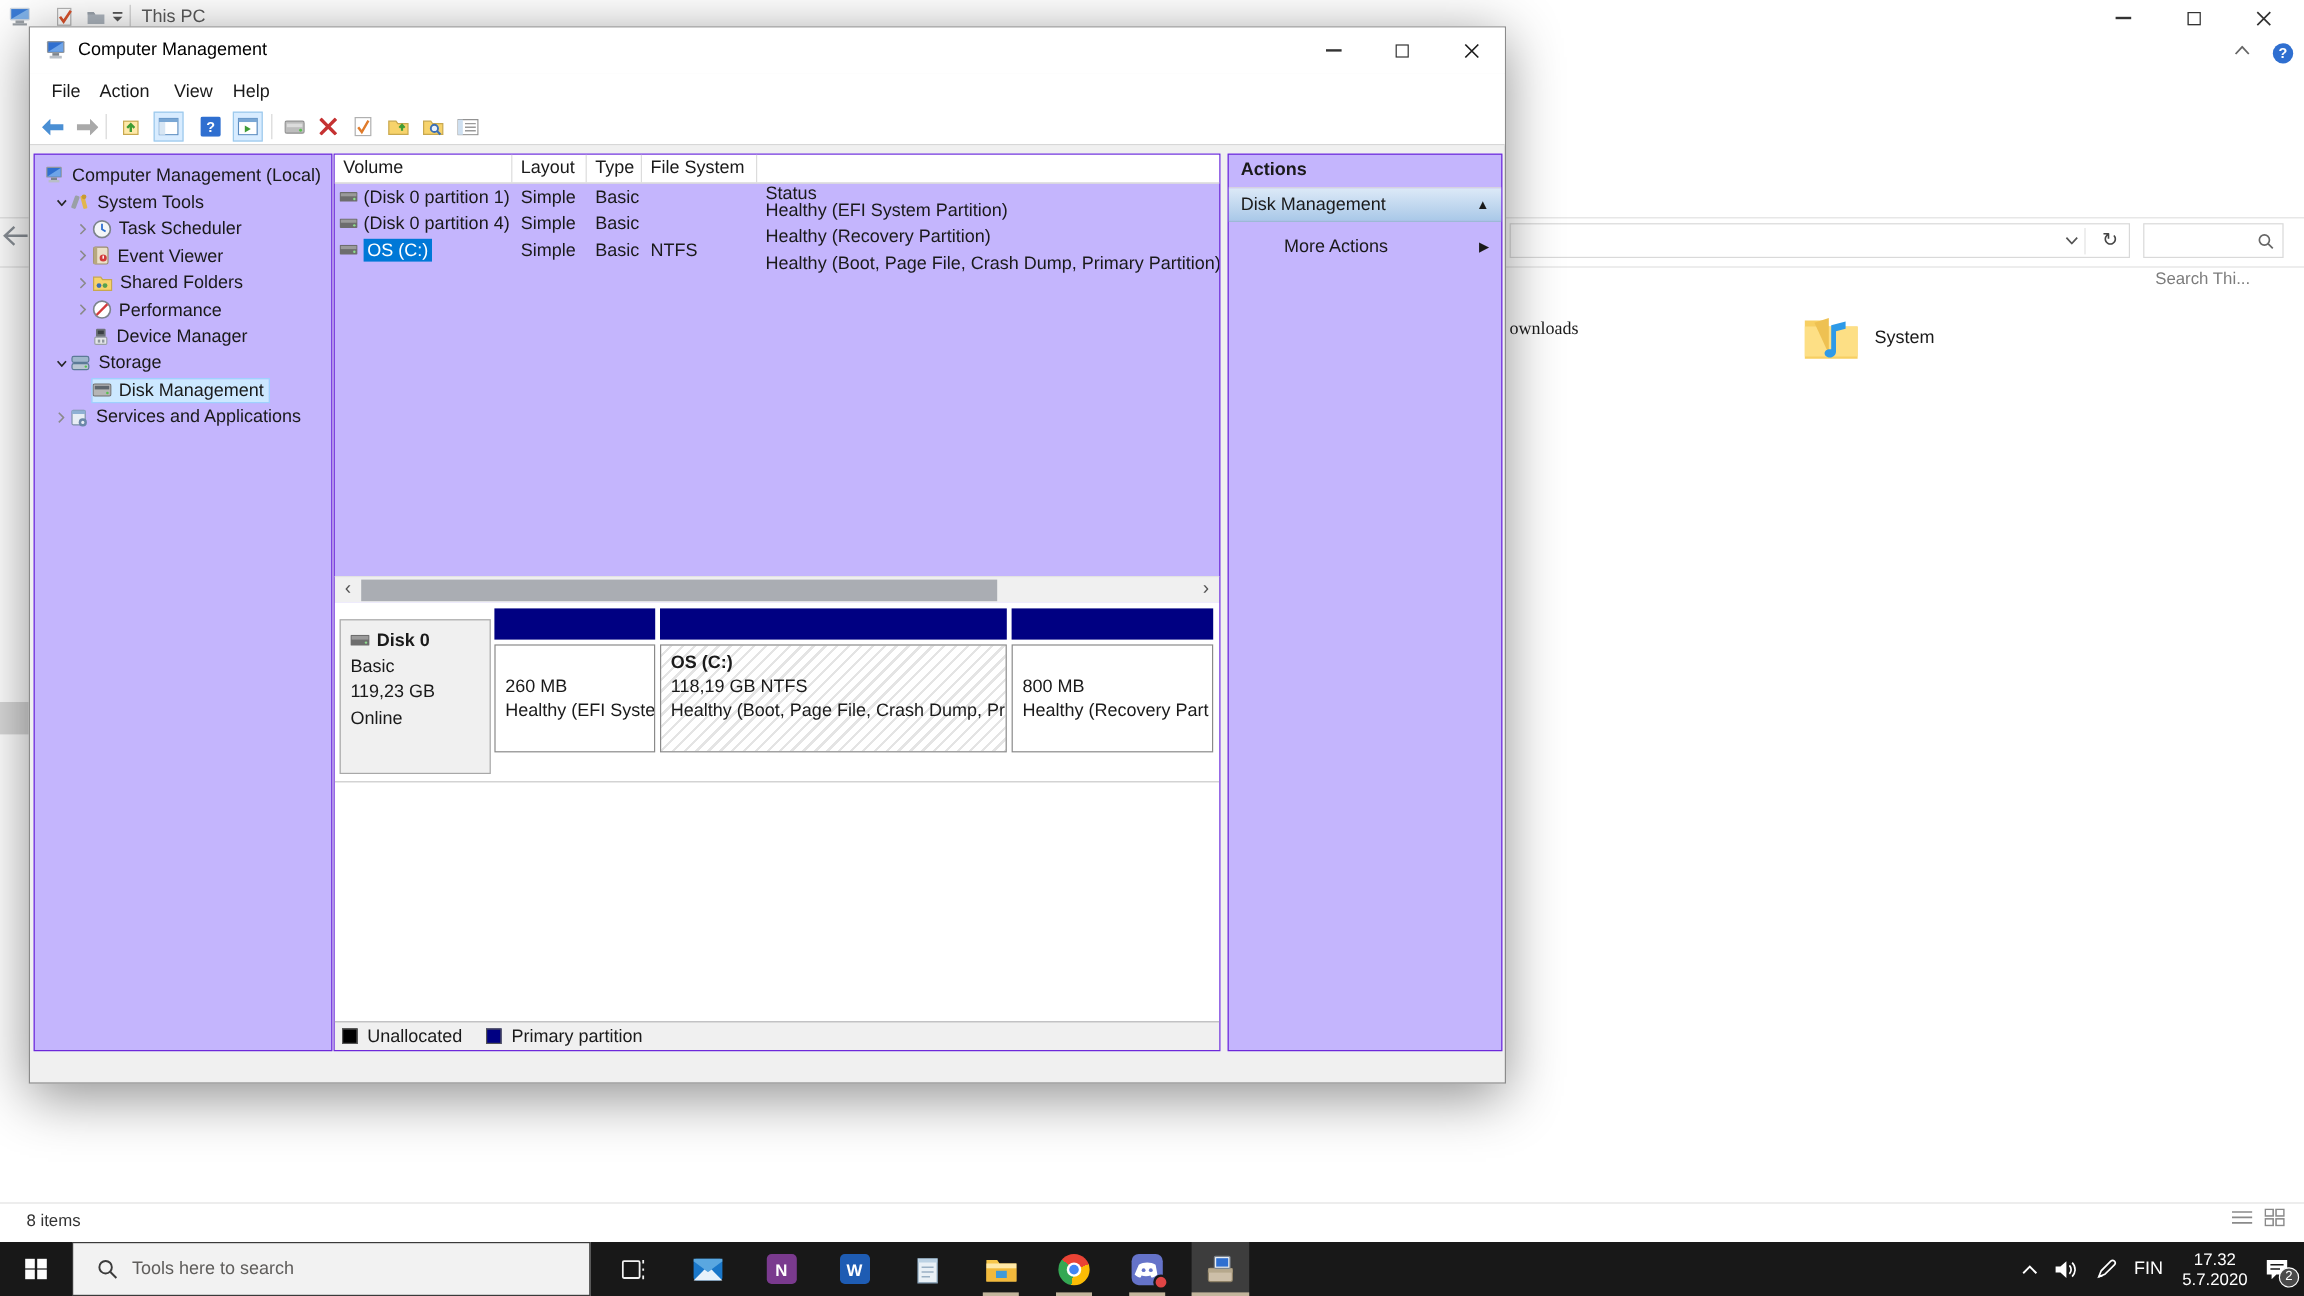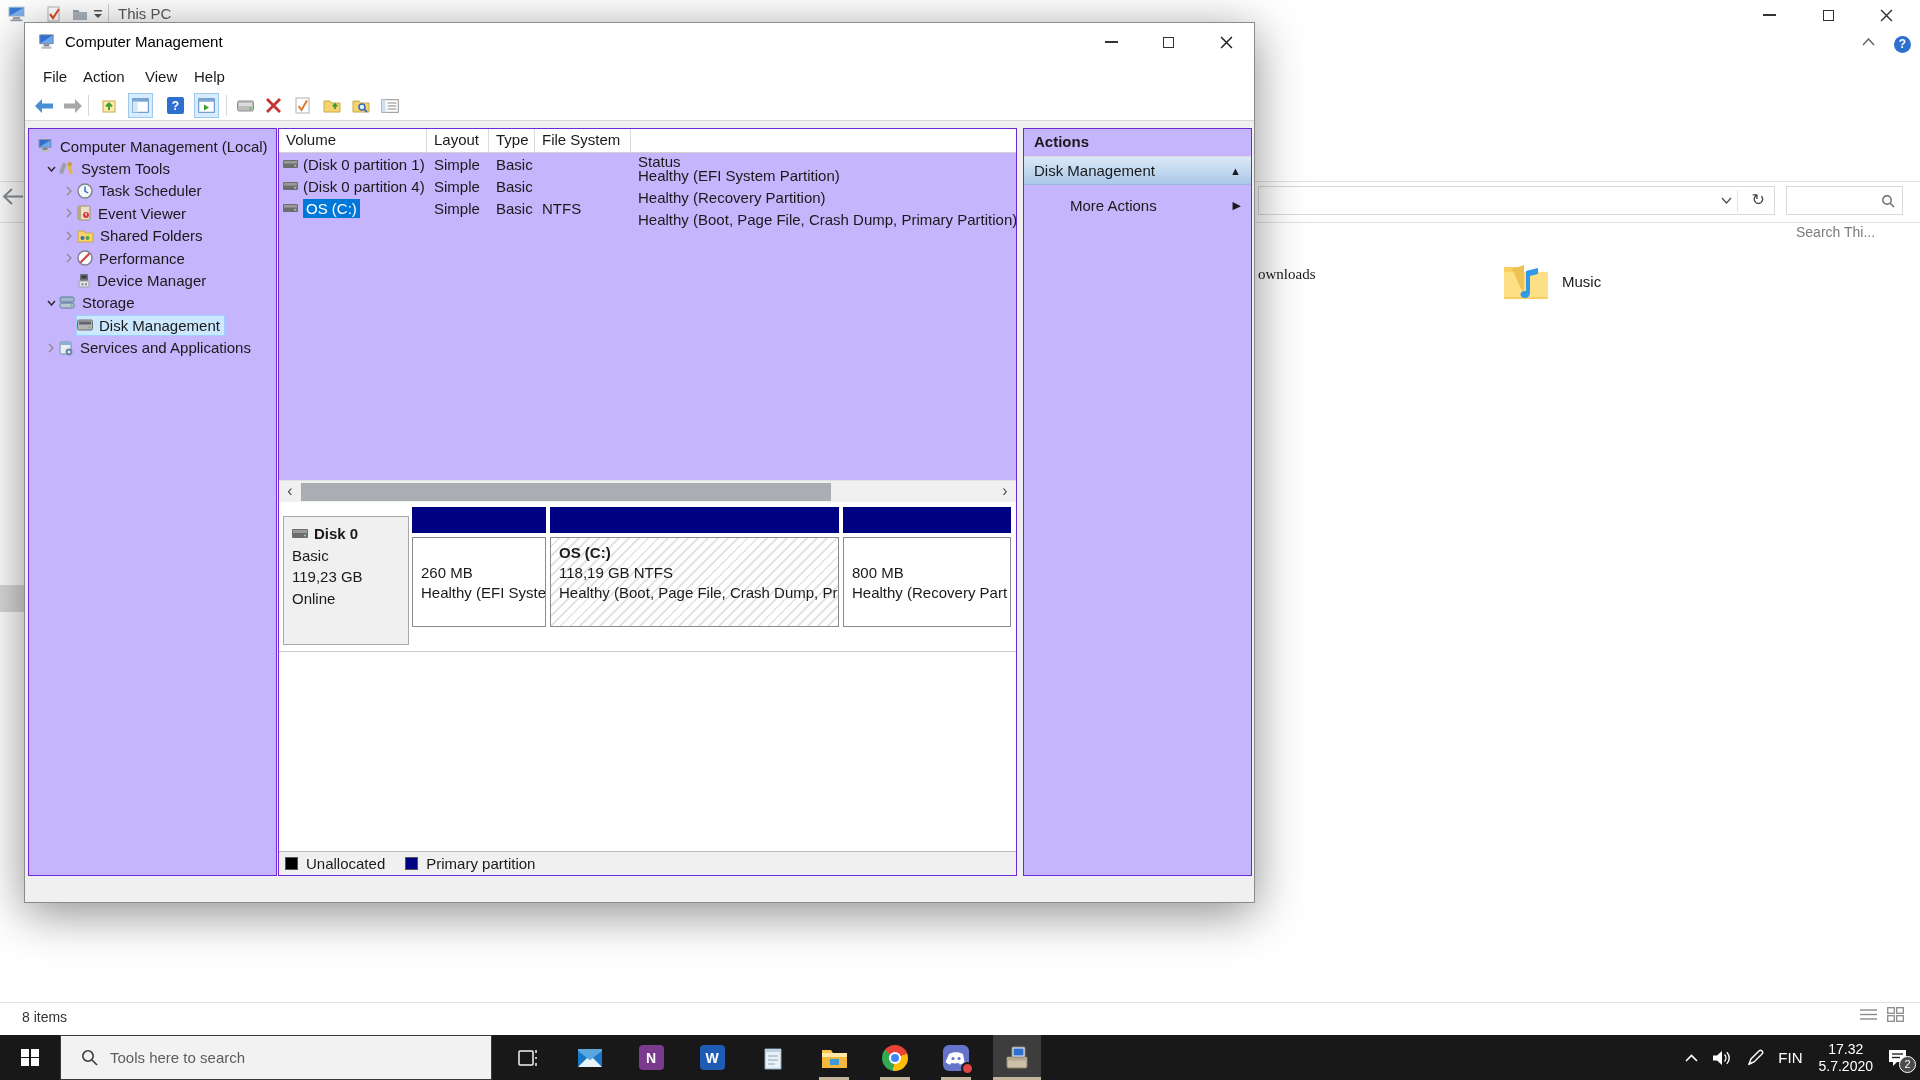--- a/index.html
+++ b/index.html
@@ -221,21 +221,21 @@
     <span class="downloads-label">ownloads</span>
     <div class="music-item">
       <span>
         <svg width="52" height="52" viewBox="0 0 52 52">
           <path d="M4 12 h16 l4 5 h24 v27 H4 Z" fill="#f7cf62"></path>
           <path d="M4 17 h44 v25 H4 Z" fill="#fddf85"></path>
           <path d="M12 14 L24 10 V40 Z" fill="#eec152"></path>
           <path d="M30 38 c0 3 -2.5 5 -5 5 s-4.5 -1.6 -4.5 -3.6 c0 -2.2 2.2 -3.6 4.7 -3.4 l0.8 0.1 V16 l12 -3 v6 l-8 2 Z" fill="#2e9ae8"></path>
         </svg>
       </span>
-      <span class="music-label">Music</span>
+      <span class="music-label">System</span>
     </div>
     <div class="nav-sliver"></div>
 
     <div class="ex-statusline"></div>
     <span class="ex-status">8 items</span>
     <div class="ex-viewbtns">
       <span>
         <svg width="17" height="15" viewBox="0 0 17 15">
             <g stroke="#8a8a8a" stroke-width="1.4">
               <line x1="0" y1="3" x2="17" y2="3"></line>

